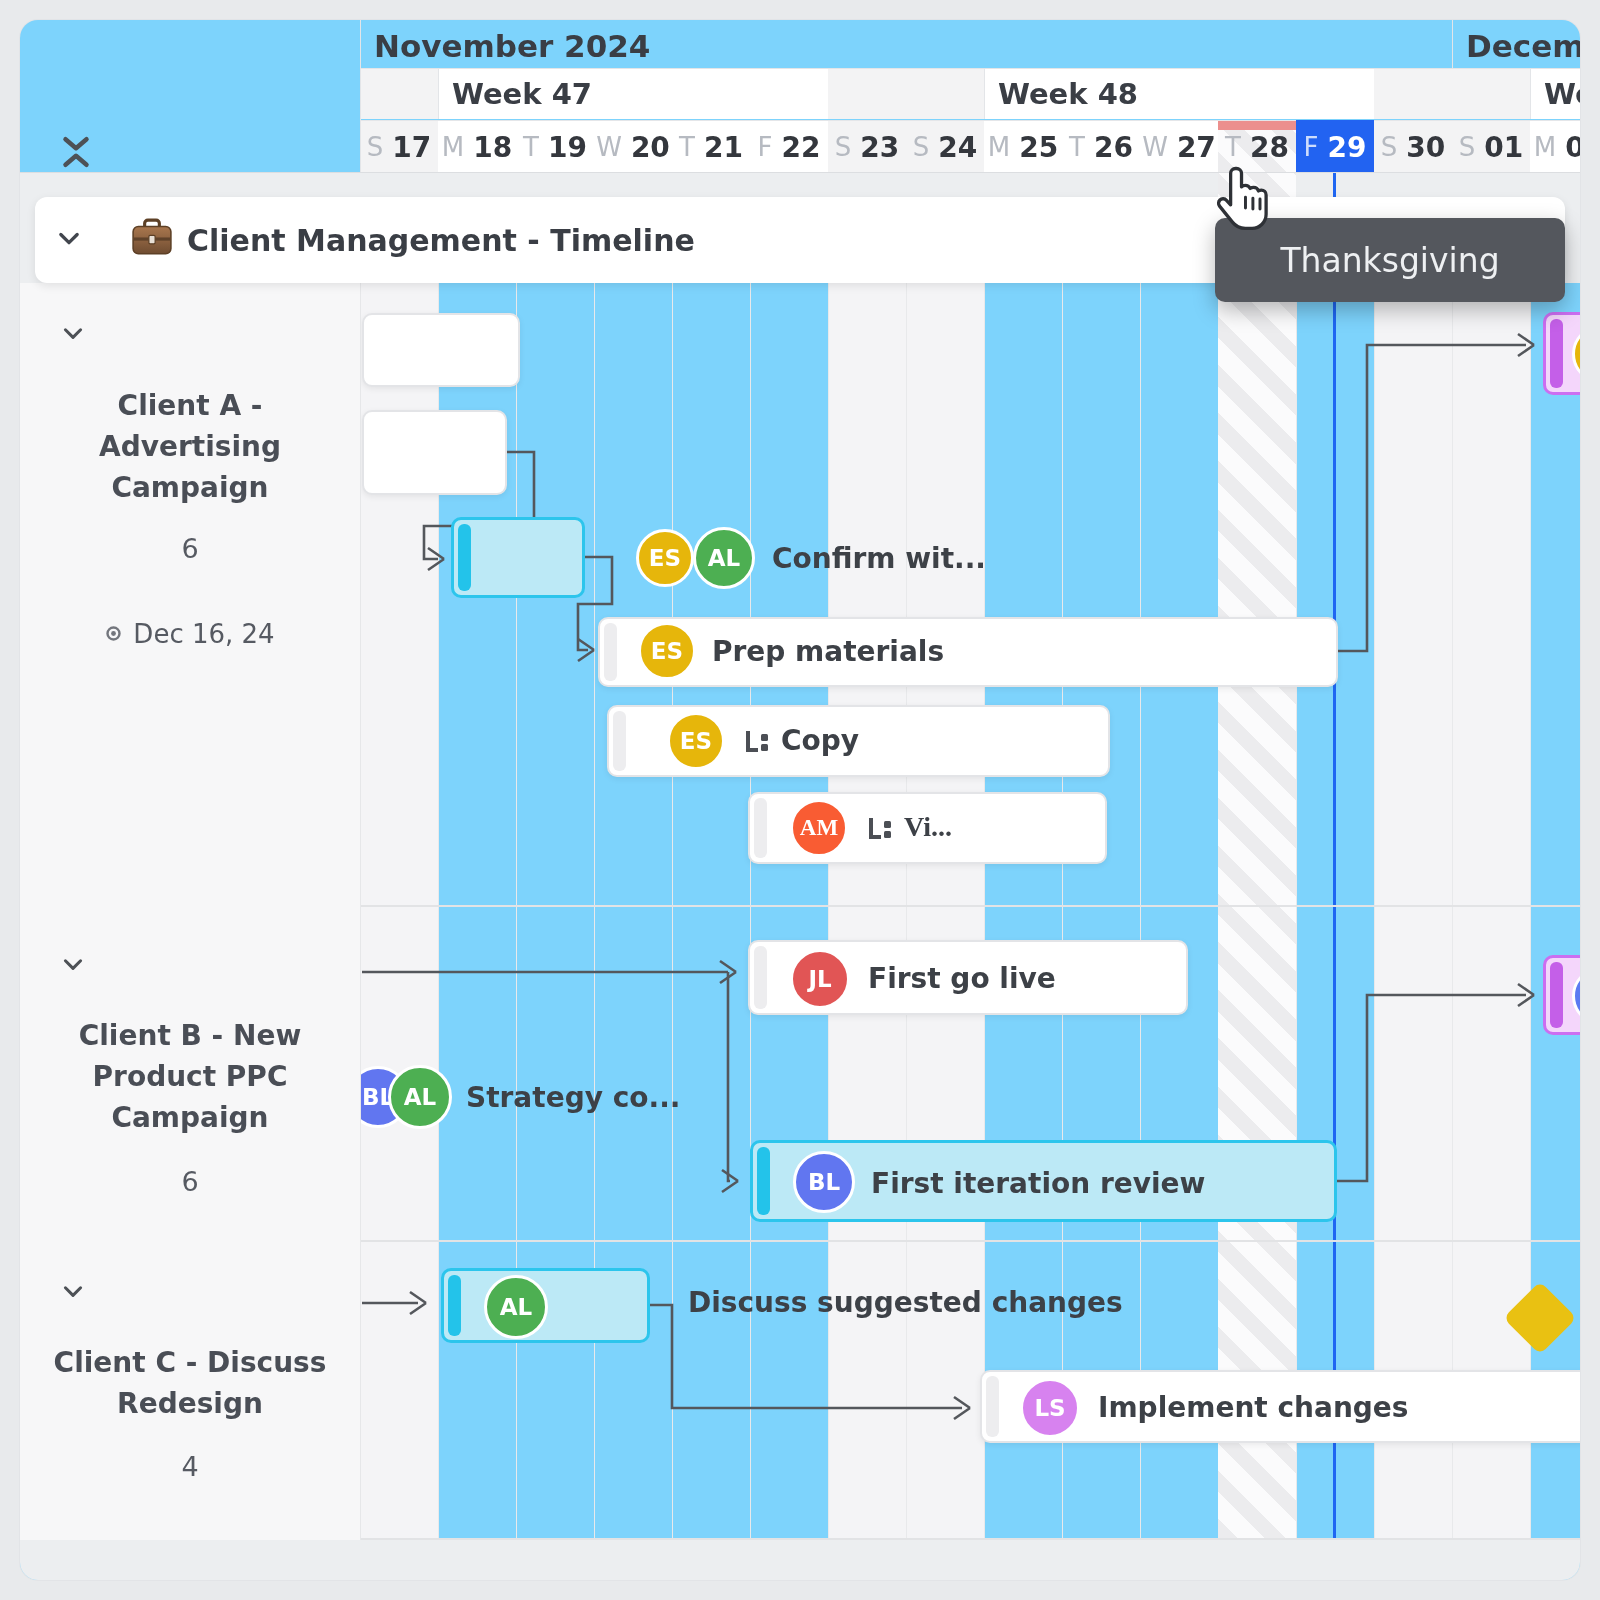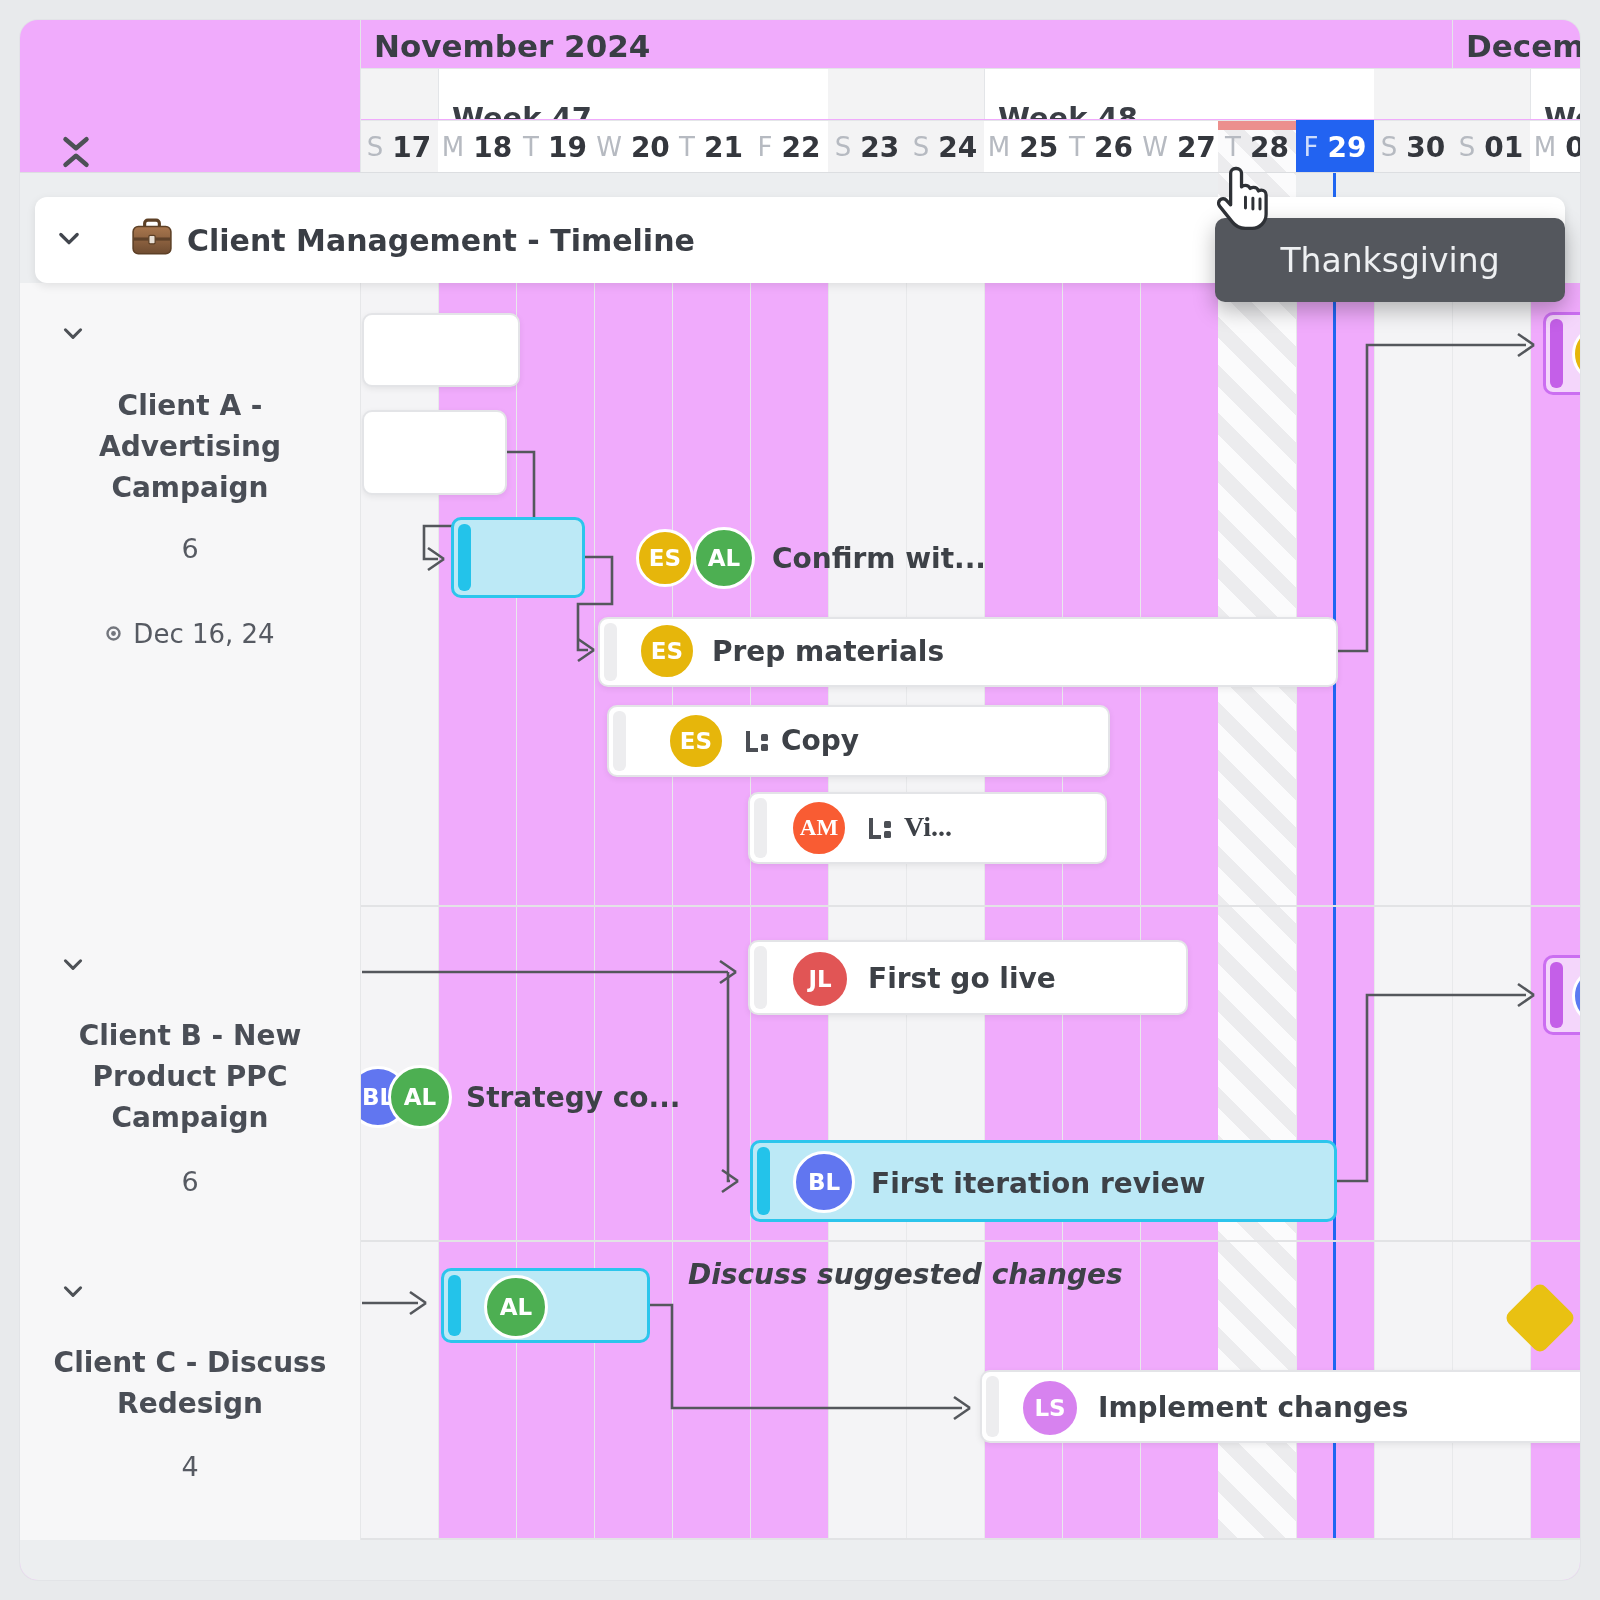--- a/index.html
+++ b/index.html
@@ -1,24 +1,24 @@
 <!DOCTYPE html>
 <html><head>
 <meta charset="utf-8">
 <style>
   html,body{margin:0;padding:0;}
   body{width:1600px;height:1600px;background:#e8eaec;font-family:"DejaVu Sans","Liberation Sans",sans-serif;position:relative;overflow:hidden;}
-  .card{position:absolute;left:20px;top:20px;width:1560px;height:1560px;background:#f0abfc;border-radius:18px;overflow:hidden;box-shadow:0 0 0 1px #e2e4e7;}
+  .card{position:absolute;left:20px;top:20px;width:1560px;height:1560px;background:#7dd3fc;border-radius:18px;overflow:hidden;box-shadow:0 0 0 1px #e2e4e7;}
   .abs{position:absolute;}
   
   .hline{position:absolute;background:#e3e5e8;}
   .month-label{position:absolute;top:8px;font-size:31px;font-weight:600;color:#3a3e45;white-space:nowrap;}
   .week-cell{position:absolute;top:48px;height:51px;border-left:1px solid #e3e5e8;border-right:1px solid #e3e5e8;background:#fff;overflow:hidden;}
   .week-cell.gap{background:#f3f3f4;border:none;}
-  .week-label{position:absolute;left:13px;top:9px;font-size:29px;font-weight:600;color:#3a3e45;white-space:nowrap;margin-top:24px;}
+  .week-label{position:absolute;left:13px;top:9px;font-size:29px;font-weight:600;color:#3a3e45;white-space:nowrap;}
   .day-cell{position:absolute;top:100px;height:52px;width:78px;background:#fff;border-right:1px solid #e4e6e9;border-top:1px solid #e4e6e9;display:flex;align-items:center;justify-content:center;gap:9px;overflow:hidden;}
   .day-cell.wknd{background:#f3f3f4;}
   .day-cell .dl{font-size:26px;color:#b6bac1;}
   .day-cell .dn{font-size:28px;font-weight:700;color:#34373d;}
   .day-cell.today{background:#2263f1;border-color:#2263f1;}
   .day-cell.today .dl{color:rgba(255,255,255,.78);}
   .day-cell.today .dn{color:#fff;}
   .holiday-topbar{position:absolute;left:0;top:0;width:100%;height:9px;background:#ec8f8d;}
   .hatch{background:#fbfbfc;background-image:repeating-linear-gradient(45deg,#ececee 0 15px,rgba(0,0,0,0) 15px 34px);}
   .band{position:absolute;left:0;top:153px;width:1560px;height:110px;background:#eceef0;}
@@ -257,21 +257,21 @@
 
     <div class="bar purple" style="left:1523px;top:935px;width:70px;height:80px;">
       <div class="strip p"></div>
       <div class="av" style="left:26px;top:9px;width:58px;height:58px;background:#5b7bf2;"></div>
     </div>
 
     <div class="bar cyan" style="left:421px;top:1248px;width:209px;height:75px;">
       <div class="strip c"></div>
       <div class="av" style="left:40px;top:4px;width:64px;height:64px;background:#4daf52;">AL</div>
     </div>
-    <div class="task-label" style="left:668px;top:1238px;font-style:italic;">Discuss suggested changes</div>
+    <div class="task-label" style="left:668px;top:1266px;">Discuss suggested changes</div>
 
     <div class="bar white" style="left:960px;top:1350px;width:610px;height:73px;">
       <div class="strip w"></div>
       <div class="av" style="left:38px;top:6px;width:60px;height:60px;background:#d782ef;">LS</div>
       <div class="task-label" style="left:116px;top:19px;">Implement changes</div>
     </div>
 
     <div class="diamond"></div>
   </div>
 

